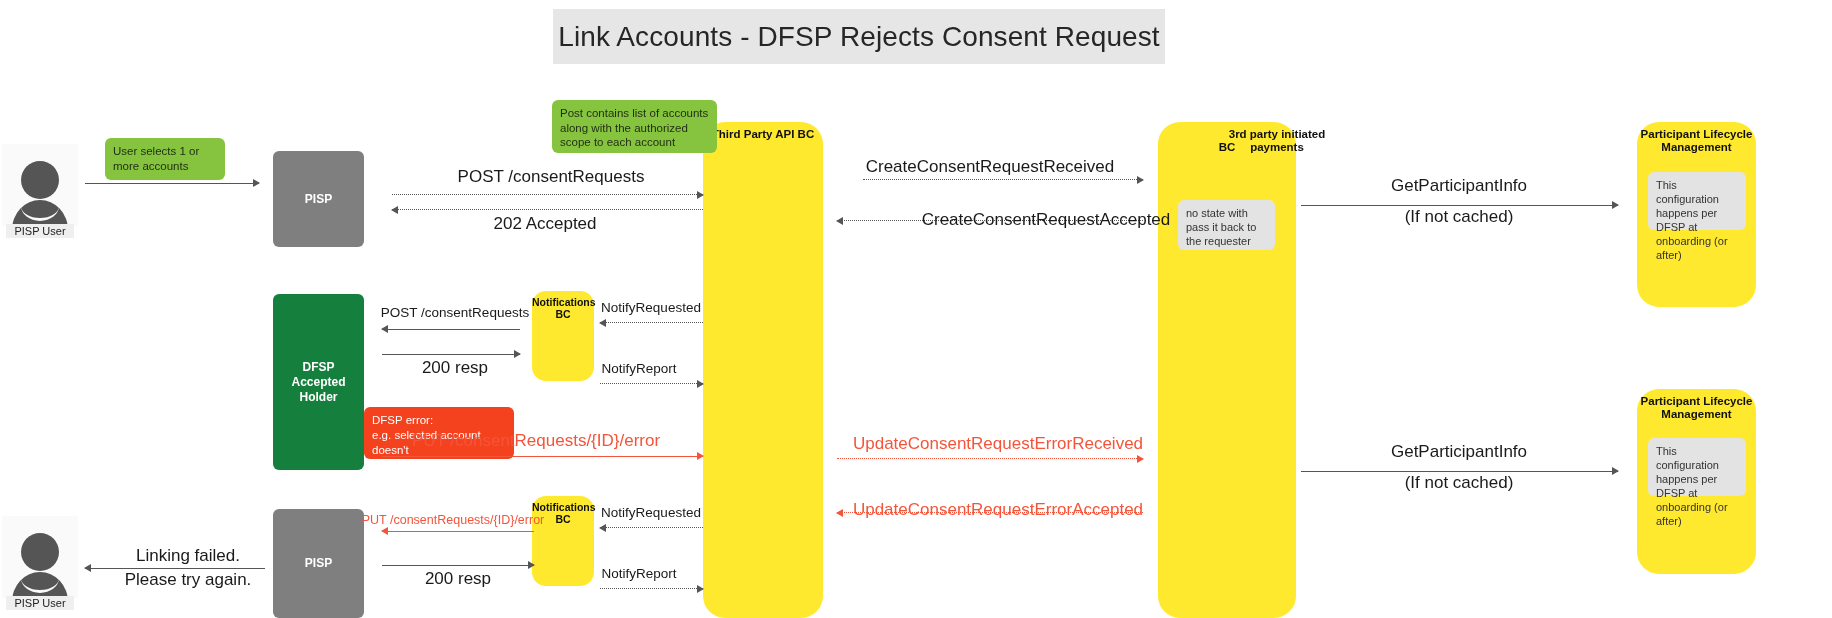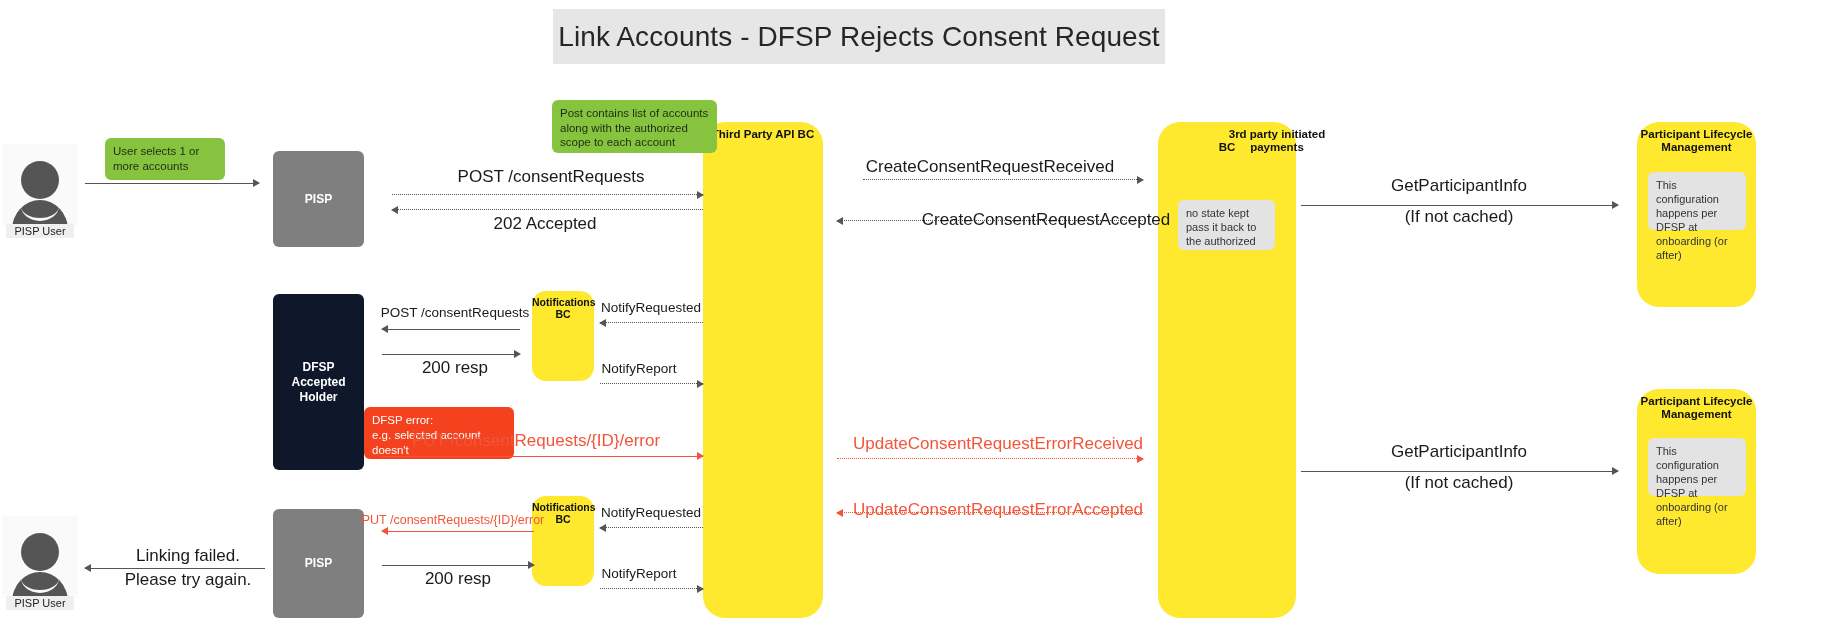--- a/index.html
+++ b/index.html
@@ -39,21 +39,21 @@
     line-height:13px;
   }
   .actor-box{
     border-radius:6px;
     display:flex;align-items:center;justify-content:center;
     text-align:center;
     color:#ffffff;font-size:12px;font-weight:bold;
     line-height:15px;
   }
   .pisp{background:#7f7f7f;}
-  .dfsp{background:#0f172a;}
+  .dfsp{background:#15803d;}
 
   
   .avatar-wrap{background:#fafafa;}
   .avatar-label{
     position:absolute;text-align:center;
     font-size:11px;color:#222;background:#efefef;
     padding:1px 3px;white-space:nowrap;
   }
 
   
@@ -157,21 +157,21 @@
       <path d="M10 86 a28 30 0 0 1 56 0 z" fill="#555555"></path>
       <path d="M19 62 a19 15 0 0 0 38 0 a19 12 0 0 1 -38 0 z" fill="#fafafa"></path>
     </svg>
   </div>
   <div class="abs avatar-label" style="left:6px;top:596px;width:68px;">PISP User</div>
 
   <div class="abs note note-green" style="left:105px;top:138px;width:120px;height:42px;">User selects 1 or more accounts</div>
 
   <div class="abs note note-green" style="left:552px;top:100px;width:165px;height:53px;">Post contains list of accounts along with the authorized scope to each account</div>
 
-  <div class="abs note note-gray" style="left:1178px;top:200px;width:97px;height:50px;font-size:11px;line-height:14px;">no state kept pass it back to the authorized</div>
+  <div class="abs note note-gray" style="left:1178px;top:200px;width:97px;height:50px;font-size:11px;line-height:14px;">no state with pass it back to the requester</div>
 
   <div class="abs note note-red" style="left:364px;top:379px;width:150px;height:52px;font-size:11.5px;line-height:15px;">
     <div>DFSP error:</div>
     <div>e.g. selected account doesn't</div>
     <div>support happens</div>
   </div>
 
   <div class="abs arrow solid" style="left:85px;top:183px;width:174px;">
     <span class="head right"></span>
   </div>

